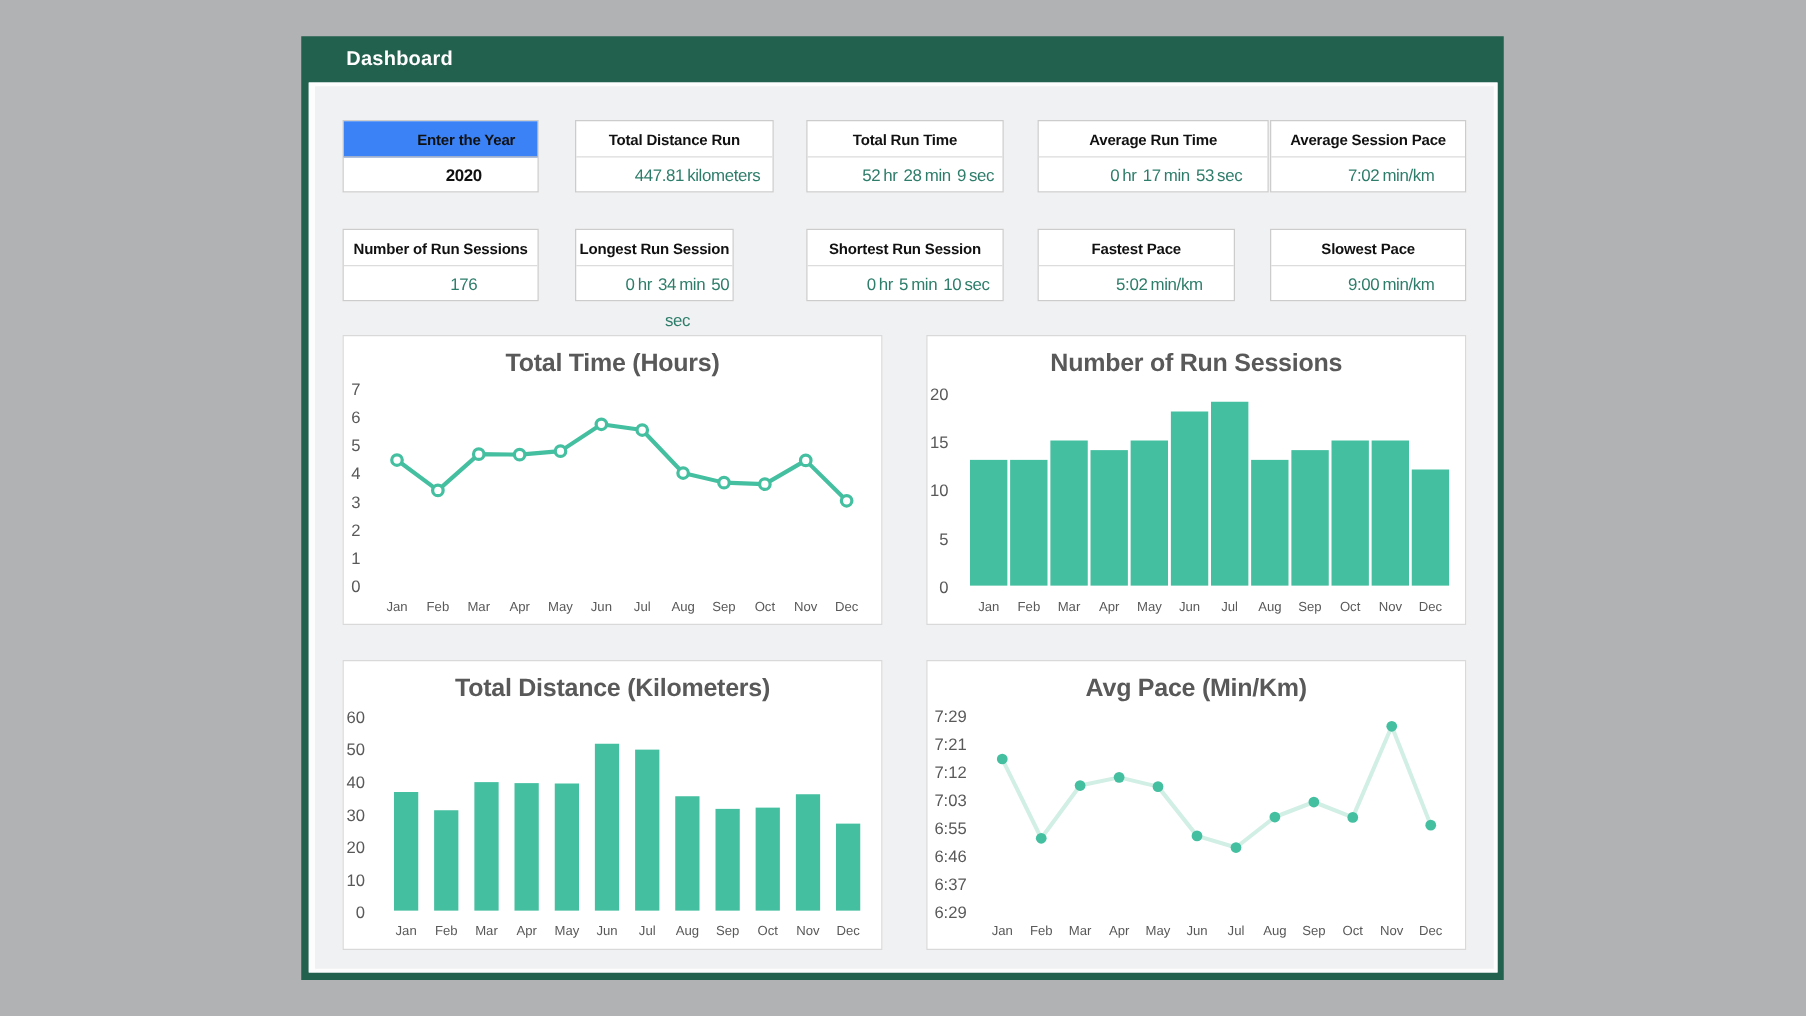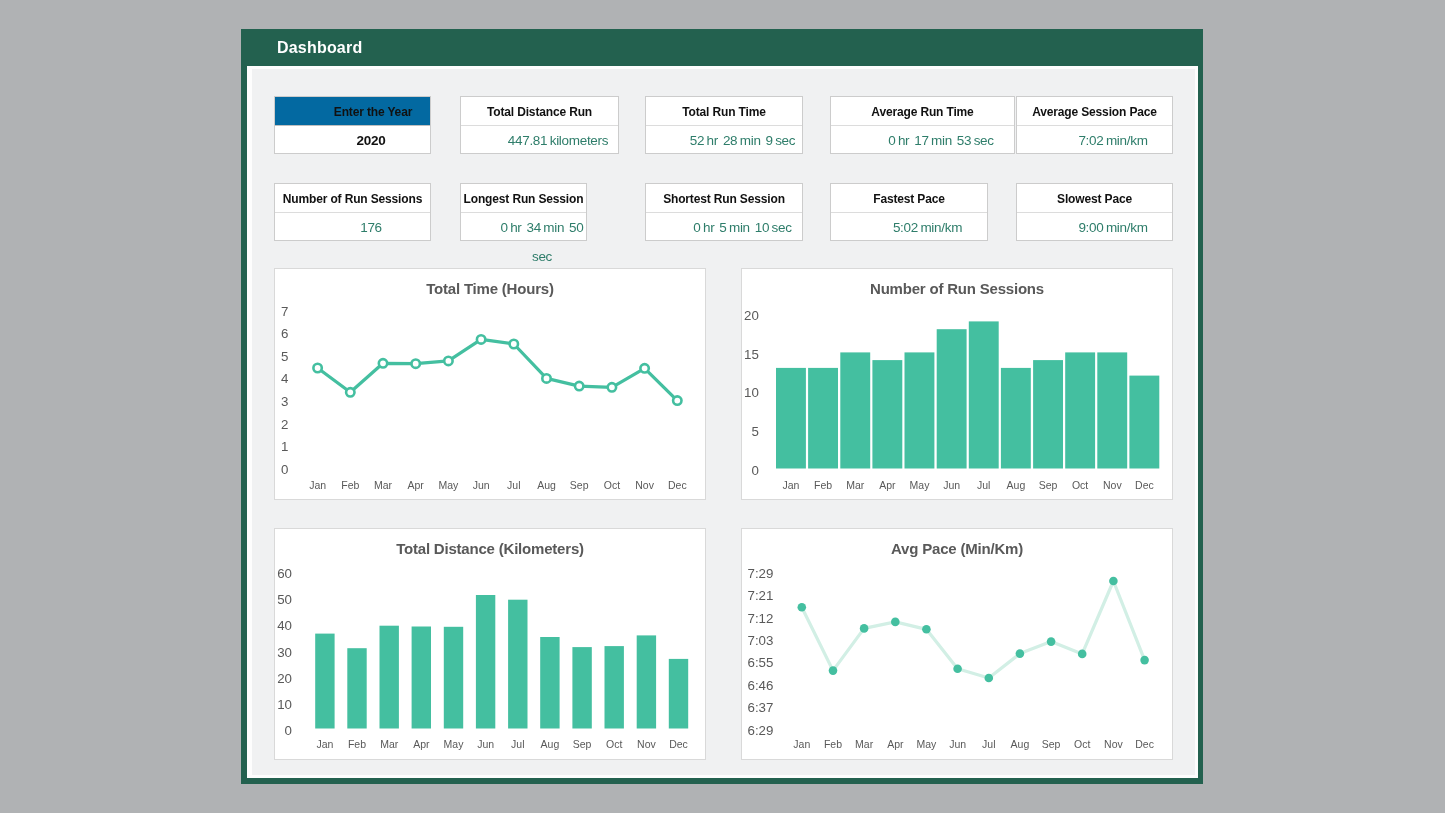--- a/index.html
+++ b/index.html
@@ -8,25 +8,25 @@
 .panel{position:absolute;left:241px;top:29px;width:962px;height:755px;background:#23614f;}
 .htitle{position:absolute;left:277px;top:29px;height:37px;line-height:37px;color:#fff;
         font-size:16px;font-weight:bold;letter-spacing:0.2px;}
 .content{position:absolute;left:247px;top:66px;width:951px;height:712px;
          box-sizing:border-box;border-style:solid;border-color:#fdfdfd;border-width:3px 3px 3px 5px;background:#f0f1f2;}
 .card{position:absolute;width:157px;height:58px;background:#fff;
       border:1px solid #cccccc;box-sizing:border-box;text-align:center;}
 .card .ch{height:28px;line-height:30px;font-size:12px;font-weight:bold;color:#111;letter-spacing:-0.15px;
           border-bottom:1px solid #dcdcdc;}
 .card .cv{height:28px;line-height:29px;font-size:13.5px;color:#2e7d6a;letter-spacing:-0.3px;word-spacing:-1px;margin-left:37px;}
-.card.year .ch{background:#0369a1;border-bottom:1px solid #bfbfbf;padding-left:41px;}
+.card.year .ch{background:#3b82f6;border-bottom:1px solid #bfbfbf;padding-left:41px;}
 .card.year .cv{color:#111;font-weight:bold;}
 .chart{position:absolute;width:432px;height:232px;background:#fff;
        border:1px solid #d9d9d9;box-sizing:border-box;}
-.ctitle{position:absolute;width:432px;text-align:center;font-size:15px;font-weight:bold;
+.ctitle{position:absolute;width:432px;text-align:center;font-size:20px;font-weight:bold;
         color:#595959;letter-spacing:-0.2px;}
 svg text{font-family:"Liberation Sans", sans-serif;fill:#595959;}
 </style>
 </head>
 <body>
 <div class="panel"></div>
 <div class="htitle">Dashboard</div>
 <div class="content"></div>
 
 <div class="card year" style="left:274px;top:96px;">

